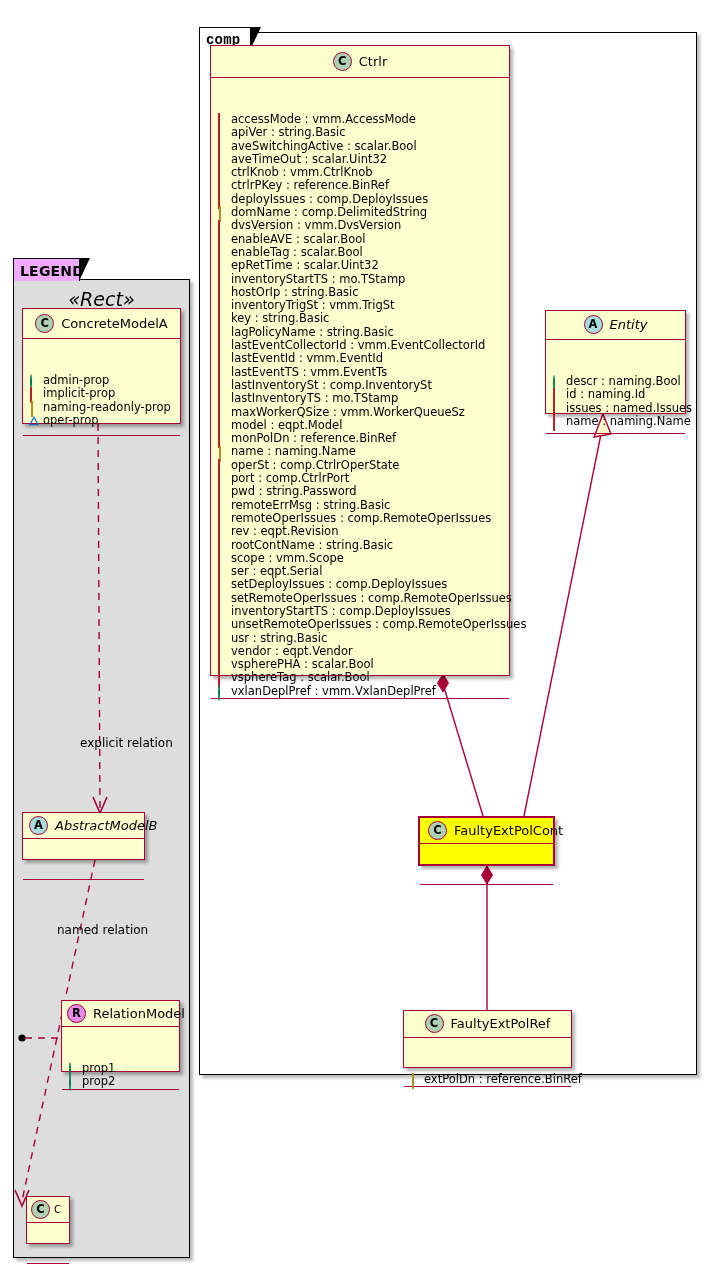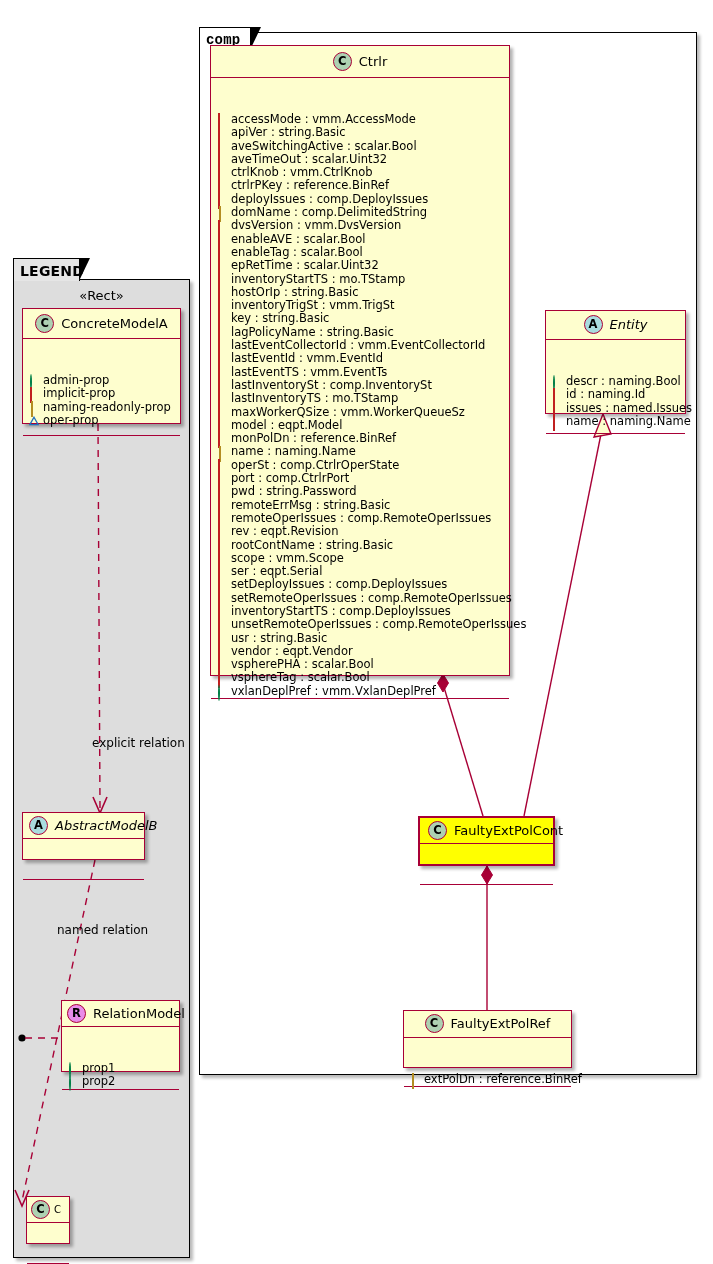--- a/index.html
+++ b/index.html
@@ -28,21 +28,21 @@
     border: 1.5px solid #000000;
     border-bottom: none;
     background: #ffffff;
     font-size: 14px;
     font-weight: bold;
     color: #000000;
     line-height: 1;
     padding: 5px 6px 4px 6px;
     letter-spacing: 0.2px;
   }
-  .pkg-tab.shaded { background: #e5e5e5; }
+  .pkg-tab.shaded { background: #f0abfc; }
   .pkg-tab::after {
     content: "";
     position: absolute;
     right: -11px;
     top: -1.5px;
     width: 0;
     height: 0;
     border-left: 11px solid #000;
     border-bottom: 23px solid transparent;
   }
@@ -83,21 +83,22 @@
     white-space: nowrap;
   }
   .cls-title.leftish { justify-content: flex-start; }
   .cls-title .tname { font-weight: normal; }
   .cls-title .tname.abstract { font-style: italic; }
 
   .stereo {
     position: absolute;
     left: 0; right: 0;
     text-align: center;
-    font-size: 13px;
+    font-size: 19px;
+    font-style: italic;
     color: #000;
   }
 
   
   .badge {
     display: inline-block;
     width: 17px; height: 17px;
     border-radius: 50%;
     line-height: 17px;
     text-align: center;
@@ -489,14 +490,14 @@
 
 <div class="cls" style="left:26px; top:1196px; width:44px; height:48px;">
   <div class="cls-title leftish" style="height:26px; padding-left:4px; gap:4px;">
     <span class="badge badge-C">C</span>
     <span class="tname" style="font-size:10px;">C</span>
   </div>
   <div class="cls-attrs empty"></div>
   <div class="cls-foot"></div>
 </div>
 
-<div class="lbl" style="left:92px; top:736px;">explicit relation</div>
+<div class="lbl" style="left:80px; top:736px;">explicit relation</div>
 <div class="lbl" style="left:57px; top:923px;">named relation</div>
 
 </body></html>

